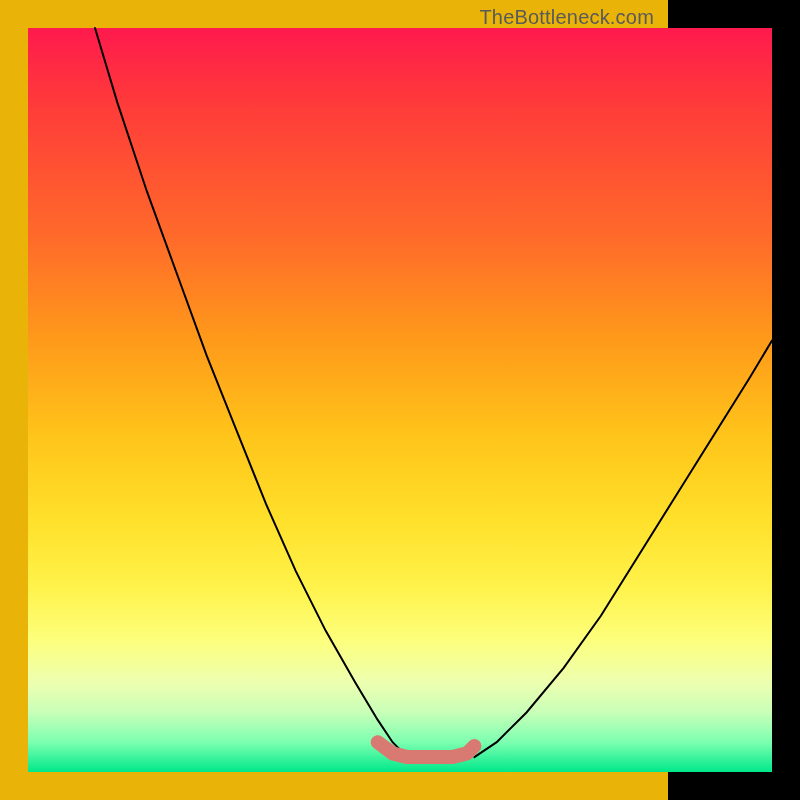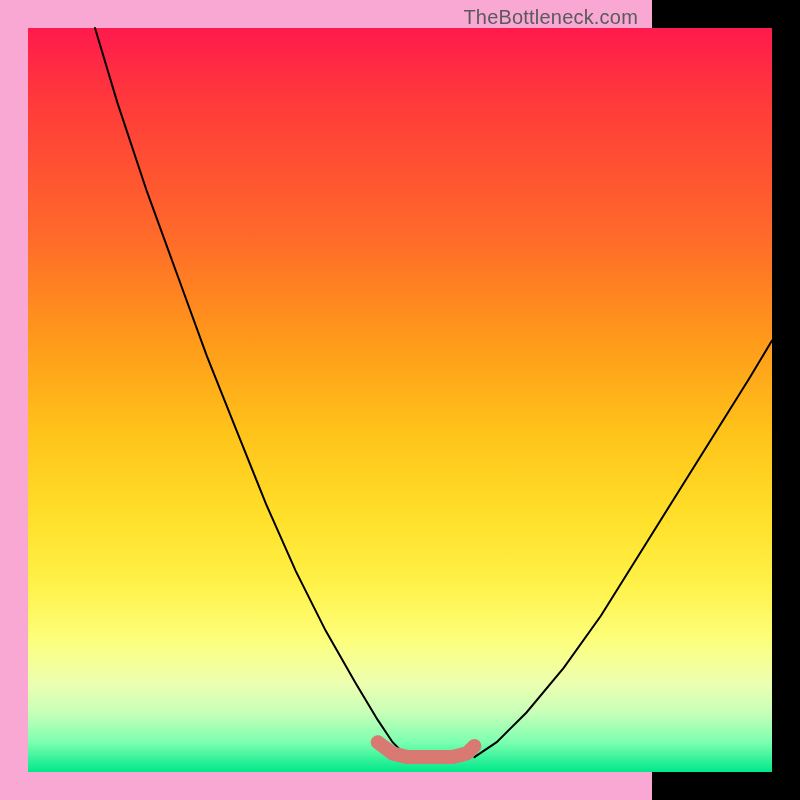--- a/index.html
+++ b/index.html
@@ -10,21 +10,22 @@
     background: #000;
     overflow: hidden;
     font-family: Arial, Helvetica, sans-serif;
   }
   .frame {
     position: absolute;
     left: 0;
     top: 0;
     width: 652px;
     height: 800px;
-    background: #f9a8d4;
+    background: #eab308;
+    padding-left: 16px;
   }
   .plot {
     position: absolute;
     left: 28px;
     top: 28px;
     width: 744px;
     height: 744px;
     
     background: linear-gradient(to bottom,
       #ff1a4d 0%,

